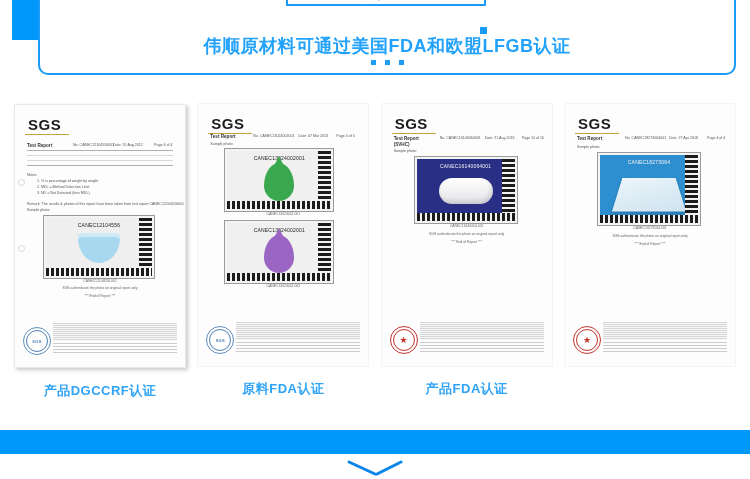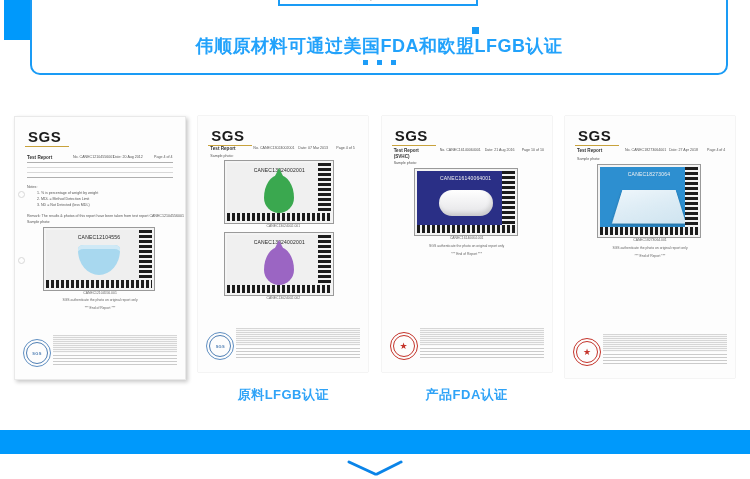--- a/index.html
+++ b/index.html
@@ -2,21 +2,21 @@
 <html><head>
 <meta charset="utf-8">
 <style>
   html,body{margin:0;padding:0;}
   body{
     width:750px;height:479px;overflow:hidden;background:#ffffff;
     font-family:"Liberation Sans","DejaVu Sans",sans-serif;
     position:relative;
   }
   
-  #header-band{position:absolute;left:4px;top:0;width:670px;height:95px;}
+  #header-band{position:absolute;left:12px;top:0;width:670px;height:95px;}
   .side-tab{position:absolute;top:0;width:36px;height:40px;background:#0099fb;}
   .side-tab.left{left:0;}
   .side-tab.right{right:0;}
 
   #headline-frame{
     position:absolute;left:26px;top:-12px;width:698px;height:87px;
     border:2px solid #1a9bf5;border-radius:10px;box-sizing:border-box;
     background:#ffffff;
   }
   #title-box{
@@ -40,21 +40,21 @@
     position:absolute;left:0;top:60px;width:750px;
     display:flex;justify-content:center;gap:9px;
   }
   #dot-row i{display:block;width:5px;height:5px;background:#1d9df8;}
 
   
   #cert-grid{
     position:absolute;left:0;top:104px;width:750px;height:300px;
     display:flex;justify-content:space-between;padding:0 14px;box-sizing:border-box;
   }
-  .cert-cell{width:172px;display:flex;flex-direction:column;align-items:center;margin-top:12px;}
+  .cert-cell{width:172px;display:flex;flex-direction:column;align-items:center;}
   .cert-page{
     width:170px;height:262px;background:#fdfdfd;position:relative;overflow:hidden;
     box-shadow:0 0 1px rgba(0,0,0,.25);
   }
   .cert-page.shadowed{box-shadow:2px 2px 4px rgba(0,0,0,.22);border:1px solid #e9e9e9;}
   .punch{position:absolute;left:3px;width:5px;height:5px;border:1px solid #d8d8d8;border-radius:50%;}
 
   .sgs-logo{
     position:absolute;left:13px;top:11px;font-size:15px;font-weight:bold;
     color:#1b1b1b;letter-spacing:.5px;font-family:"Liberation Sans",sans-serif;
@@ -199,20 +199,21 @@
         </div>
         <div class="grey-block"></div>
         <div class="fine-lines">
           <i></i>
             <i></i>
             <i></i>
             <i></i>
         </div>
       </div>
     </div>
+    <div class="cert-caption">产品DGCCRF认证</div>
   </div>
 
   <div class="cert-cell">
     <div class="cert-page">
       <div class="sgs-logo">SGS</div>
 
       <div class="rep-title" style="top:30px">Test Report</div>
       <div class="rep-meta" style="left:55px;top:30px">No. CANEC13024002001</div>
       <div class="rep-meta" style="left:100px;top:30px">Date: 07 Mar 2013</div>
       <div class="rep-meta" style="left:138px;top:30px">Page 4 of 5</div>
@@ -245,21 +246,21 @@
         </div>
         <div class="grey-block"></div>
         <div class="fine-lines">
           <i></i>
             <i></i>
             <i></i>
             <i></i>
         </div>
       </div>
     </div>
-    <div class="cert-caption">原料LFGB认证</div>
+    <div class="cert-caption">原料FDA认证</div>
   </div>
 
   <div class="cert-cell">
     <div class="cert-page">
       <div class="sgs-logo">SGS</div>
 
       <div class="rep-title" style="top:32px">Test Report</div>
       <div class="rep-title" style="top:38px">(SVHC)</div>
       <div class="rep-meta" style="left:58px;top:32px">No. CANEC16140064001</div>
       <div class="rep-meta" style="left:103px;top:32px">Date: 21 Aug 2016</div>

